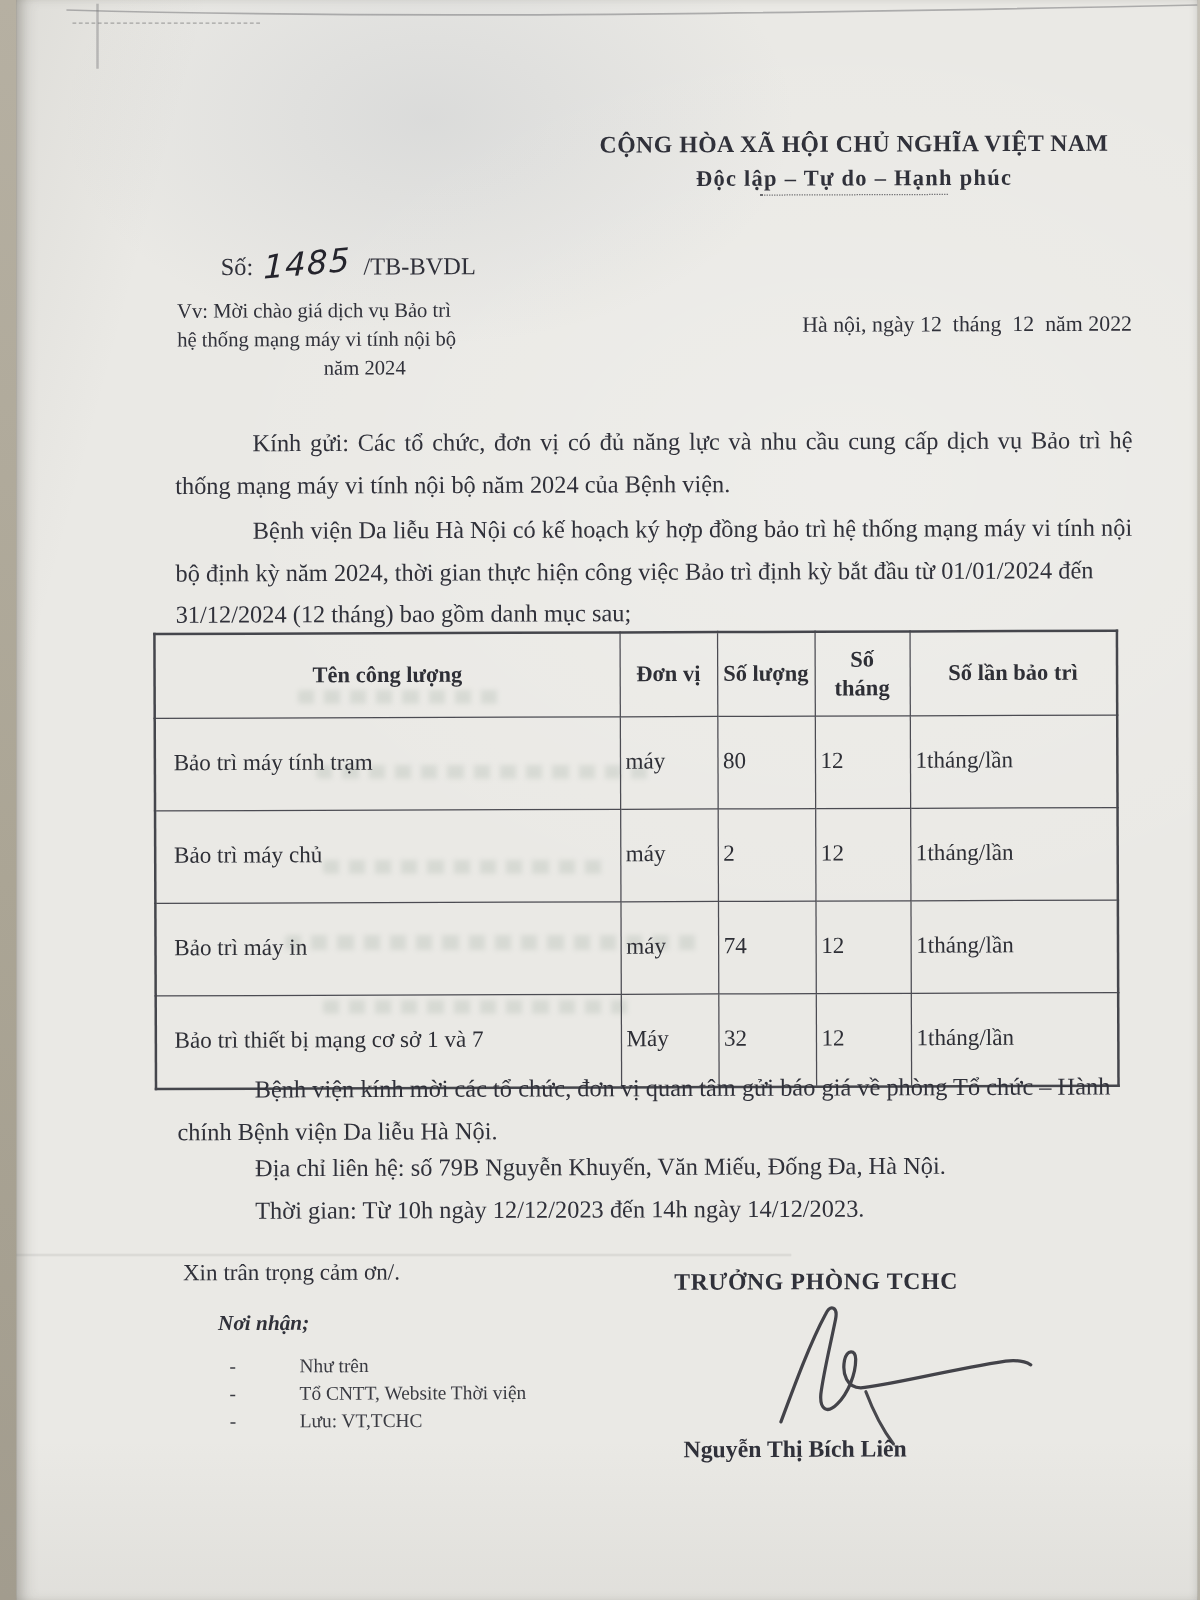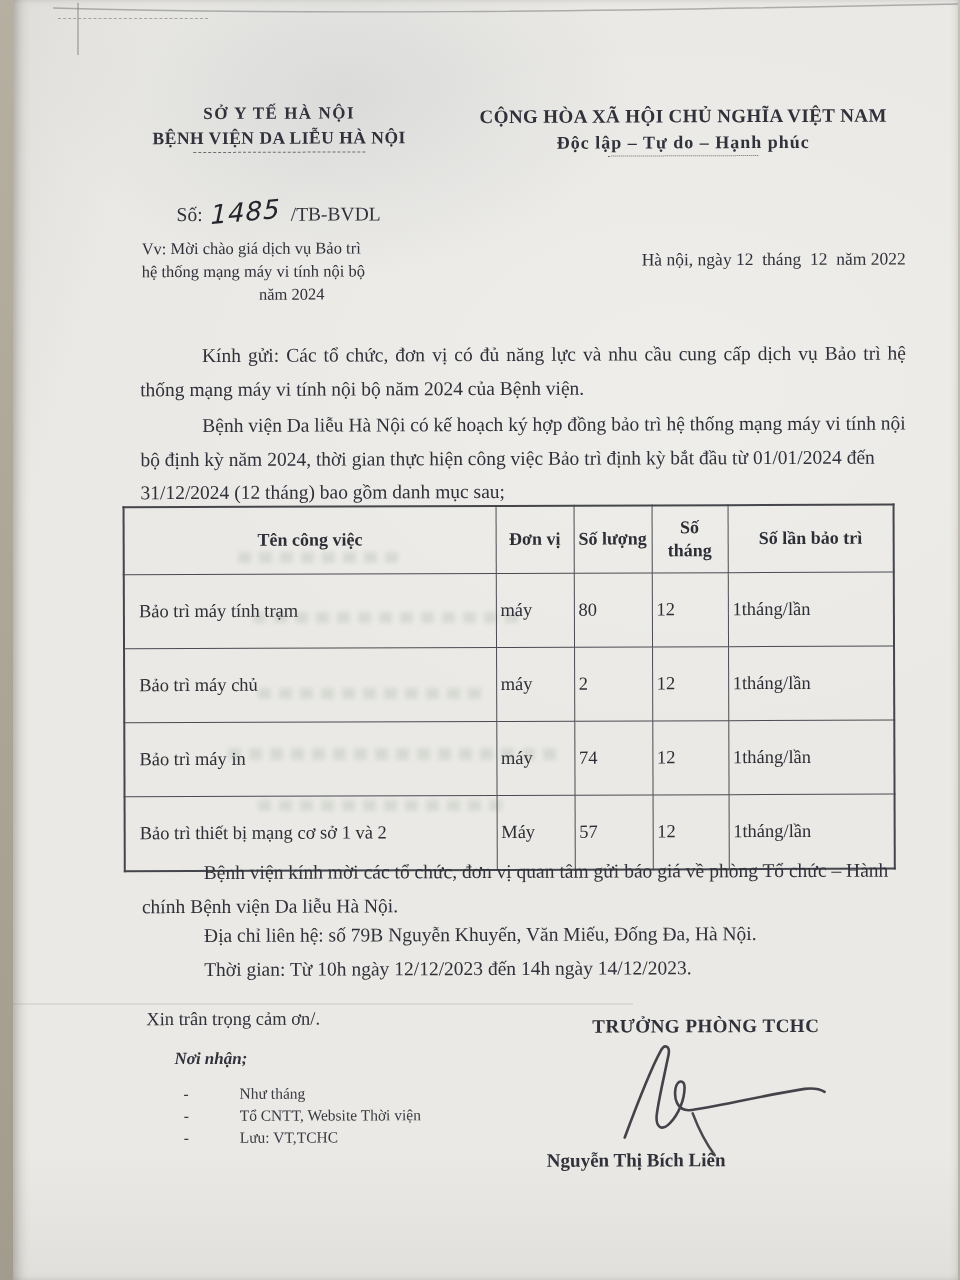--- a/index.html
+++ b/index.html
@@ -82,21 +82,21 @@
   table.doc col.c1{width:372px;} table.doc col.c2{width:78px;}
   table.doc col.c3{width:78px;}  table.doc col.c4{width:76px;}
   table.doc col.c5{width:166px;}
   table.doc th,table.doc td{border:1.6px solid #4b4b52;vertical-align:middle;background:transparent;}
   table.doc{border:2.5px solid #45464c;}
   table.doc th{font-size:18px;font-weight:bold;text-align:center;height:62px;line-height:1.3;padding:2px 4px;}
   table.doc td{height:69px;text-align:left;padding:2px 4px;}
   table.doc td.name{text-align:left;padding-left:14px;}
 
   .thanks{left:132px;top:1008px;font-size:18.5px;}
-  .signer-title{left:525px;top:1016px;width:280px;text-align:right;font-size:19px;font-weight:bold;letter-spacing:.5px;}
+  .signer-title{left:525px;top:1016px;width:280px;text-align:left;font-size:19px;font-weight:bold;letter-spacing:.5px;}
   .noi-nhan{left:160px;top:1048px;font-size:17px;font-weight:bold;font-style:italic;}
   .recips{left:155px;top:1082px;width:320px;font-family:"Liberation Serif","DejaVu Serif",serif;}
   .recips .it{display:flex;font-size:15.5px;line-height:22px;color:#3a3b42;}
   .recips .dash{width:56px;padding-left:14px;}
   .sig-wrap{left:592px;top:1038px;width:240px;height:120px;}
   .signer-name{left:532px;top:1150px;width:260px;text-align:left;font-size:19px;font-weight:bold;}
 </style>
 </head>
 <body>
 
@@ -114,25 +114,20 @@
     <div class="faint-band"></div>
 
     <div class="ghost" style="left:225px;top:552px;width:165px;height:11px;"></div>
     <div class="ghost" style="left:240px;top:612px;width:270px;height:11px;"></div>
     <div class="ghost" style="left:245px;top:688px;width:230px;height:11px;"></div>
     <div class="ghost" style="left:215px;top:748px;width:330px;height:12px;"></div>
     <div class="ghost" style="left:245px;top:800px;width:250px;height:11px;"></div>
 
     <div class="content">
 
-      <div class="abs hdr-left">
-        <div class="l1">SỞ Y TẾ HÀ NỘI</div>
-        <div class="l2">BỆNH VIỆN DA LIỄU HÀ NỘI</div>
-        <div class="rule"></div>
-      </div>
       <div class="abs hdr-right">
         <div class="l1">CỘNG HÒA XÃ HỘI CHỦ NGHĨA VIỆT NAM</div>
         <div class="l2">Độc lập – Tự do – Hạnh phúc</div>
         <div class="rule"></div>
       </div>
 
       <div class="abs so-line">
         <span>Số:</span><span class="hand">1485</span><span>/TB-BVDL</span>
       </div>
 
@@ -150,21 +145,21 @@
       <table class="doc">
         <colgroup>
             <col class="c1">
             <col class="c2">
             <col class="c3">
             <col class="c4">
             <col class="c5">
           </colgroup>
         <thead>
           <tr>
-            <th>Tên công việc</th>
+            <th>Tên công lượng</th>
             <th>Đơn vị</th>
             <th>Số lượng</th>
             <th>Số tháng</th>
             <th>Số lần bảo trì</th>
           </tr>
         </thead>
         <tbody>
           <tr>
             <td class="name">Bảo trì máy tính trạm</td>
             <td>máy</td>
@@ -180,41 +175,41 @@
             <td>1tháng/lần</td>
           </tr>
           <tr>
             <td class="name">Bảo trì máy in</td>
             <td>máy</td>
             <td>74</td>
             <td>12</td>
             <td>1tháng/lần</td>
           </tr>
           <tr>
-            <td class="name">Bảo trì thiết bị mạng cơ sở 1 và 2</td>
+            <td class="name">Bảo trì thiết bị mạng cơ sở 1 và 7</td>
             <td>Máy</td>
-            <td>57</td>
+            <td>32</td>
             <td>12</td>
             <td>1tháng/lần</td>
           </tr>
         </tbody>
       </table>
 
       <div class="abs para p3 ind">Bệnh viện kính mời các tổ chức, đơn vị quan tâm gửi báo giá về phòng Tổ chức – Hành chính Bệnh viện Da liễu Hà Nội.</div>
       <div class="abs para p4 ind">Địa chỉ liên hệ: số 79B Nguyễn Khuyến, Văn Miếu, Đống Đa, Hà Nội.</div>
       <div class="abs para p5 ind">Thời gian: Từ 10h ngày 12/12/2023 đến 14h ngày 14/12/2023.</div>
 
       <div class="abs thanks">Xin trân trọng cảm ơn/.</div>
       <div class="abs signer-title">TRƯỞNG PHÒNG TCHC</div>
       <div class="abs noi-nhan">Nơi nhận;</div>
 
       <div class="abs recips">
         <div class="it">
           <span class="dash">-</span>
-          <span>Như tháng</span>
+          <span>Như trên</span>
         </div>
         <div class="it">
           <span class="dash">-</span>
           <span>Tổ CNTT, Website Thời viện</span>
         </div>
         <div class="it">
           <span class="dash">-</span>
           <span>Lưu: VT,TCHC</span>
         </div>
       </div>

